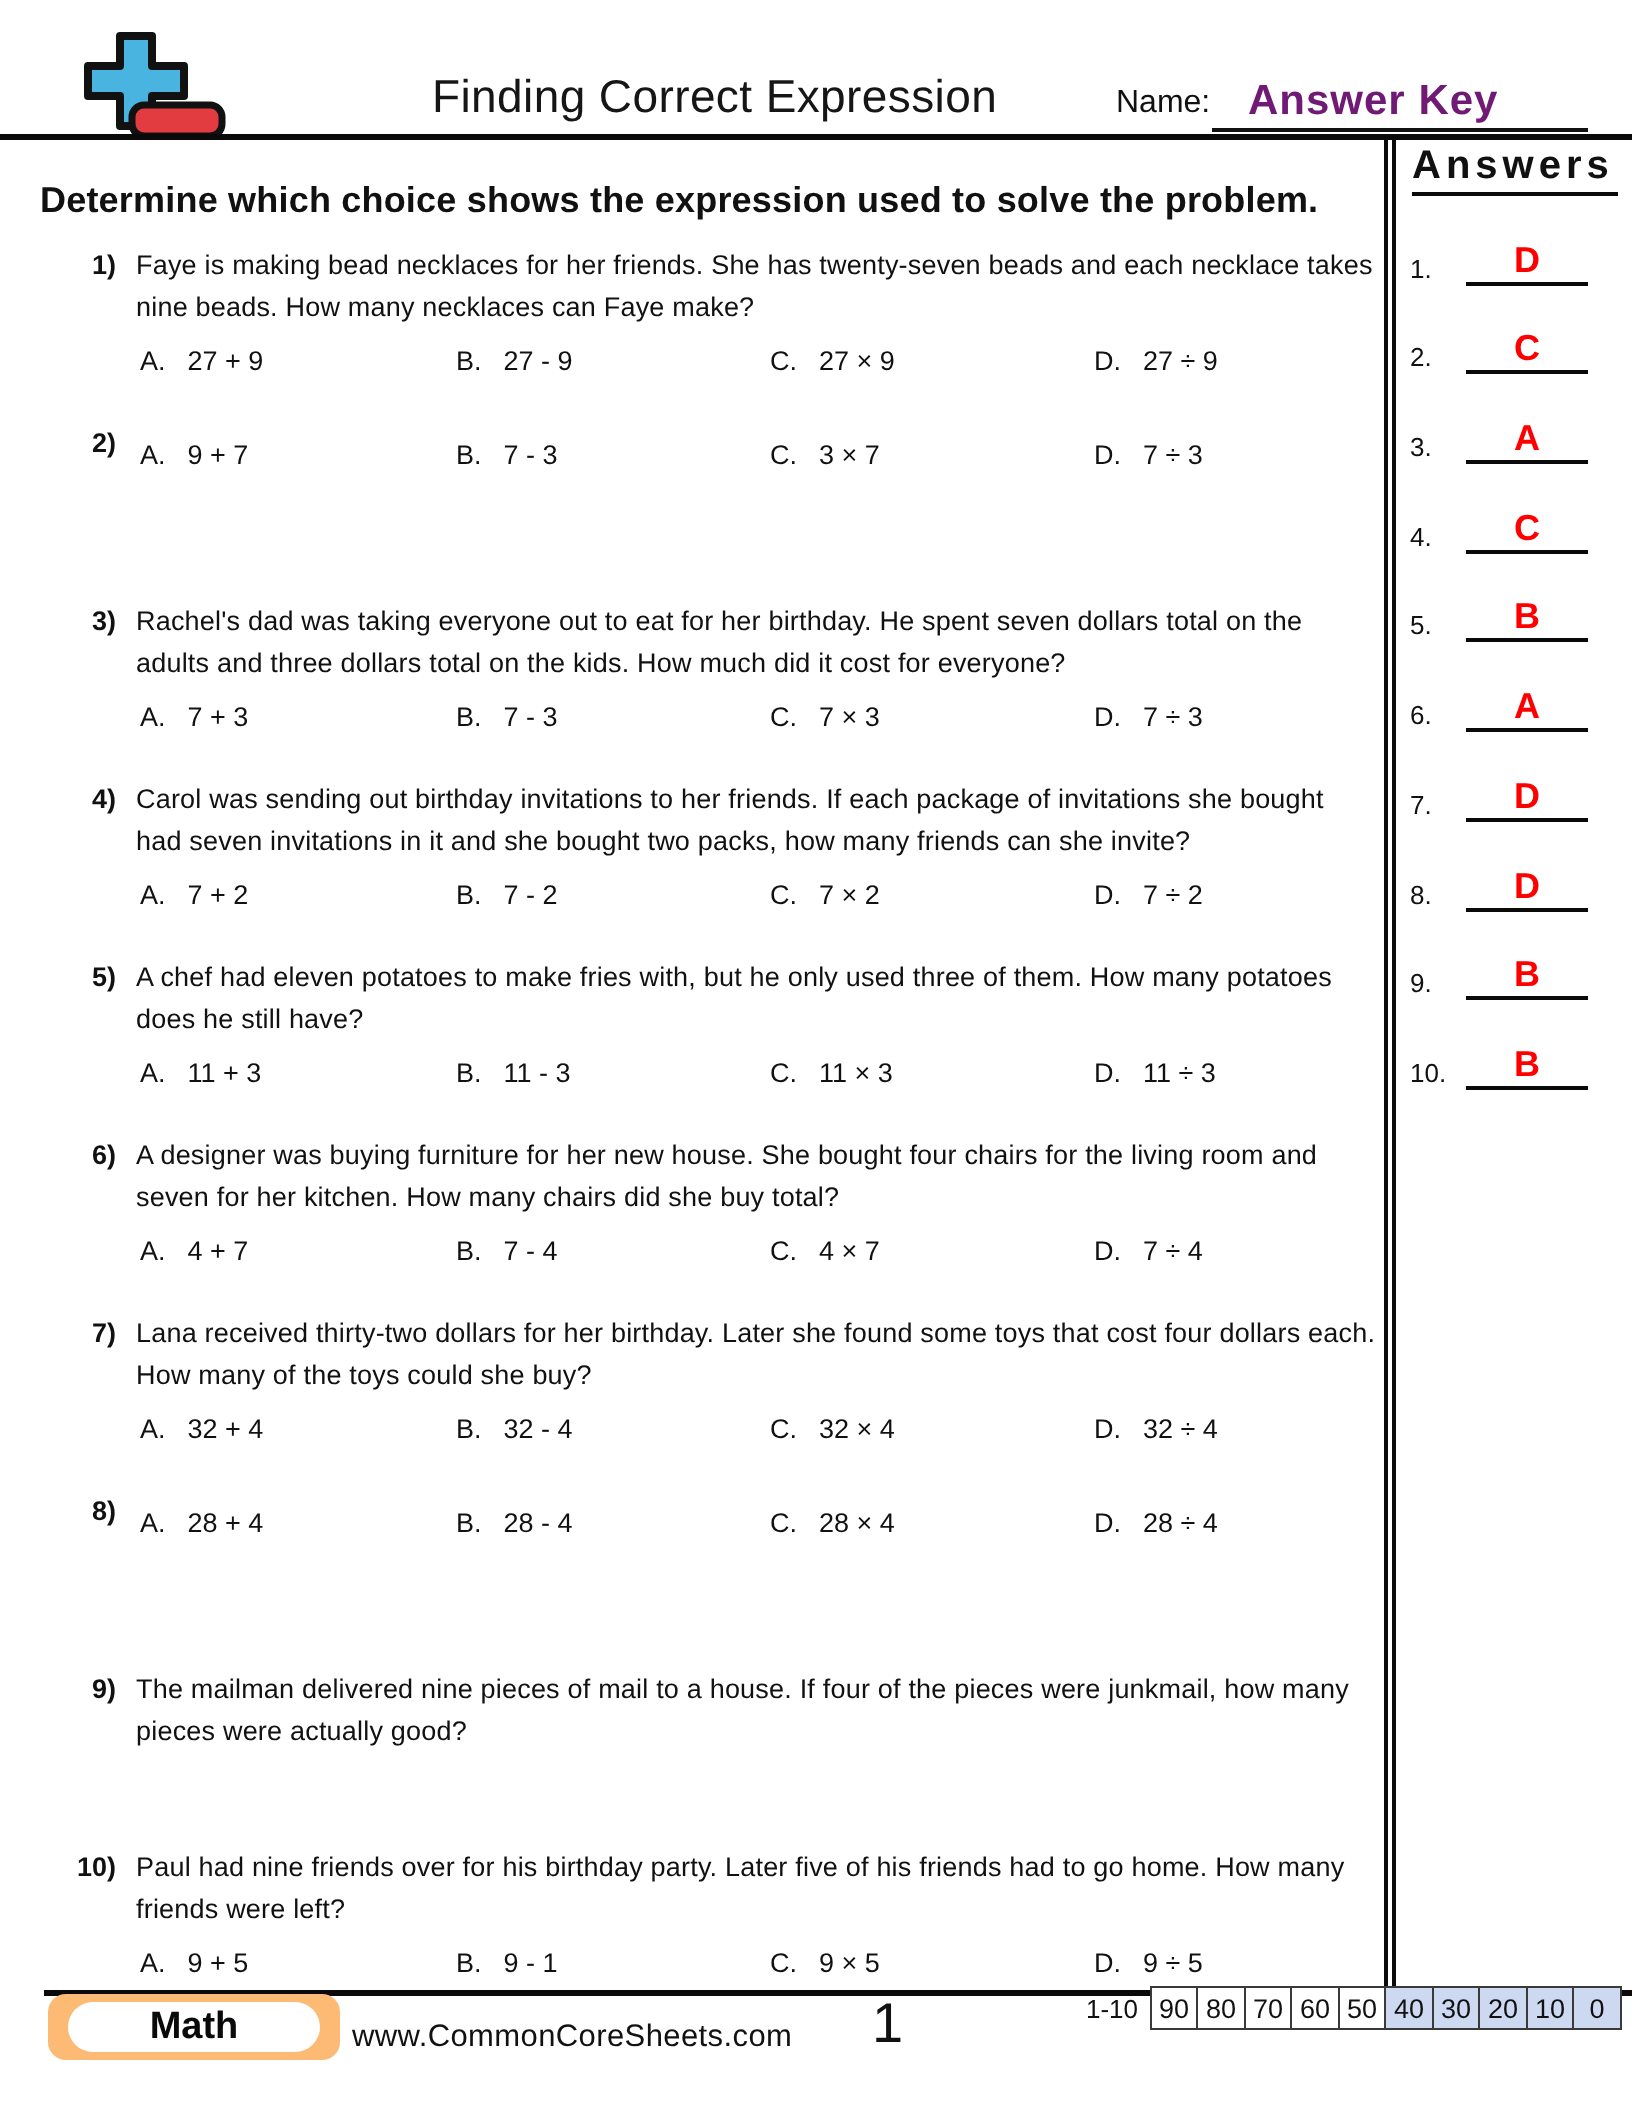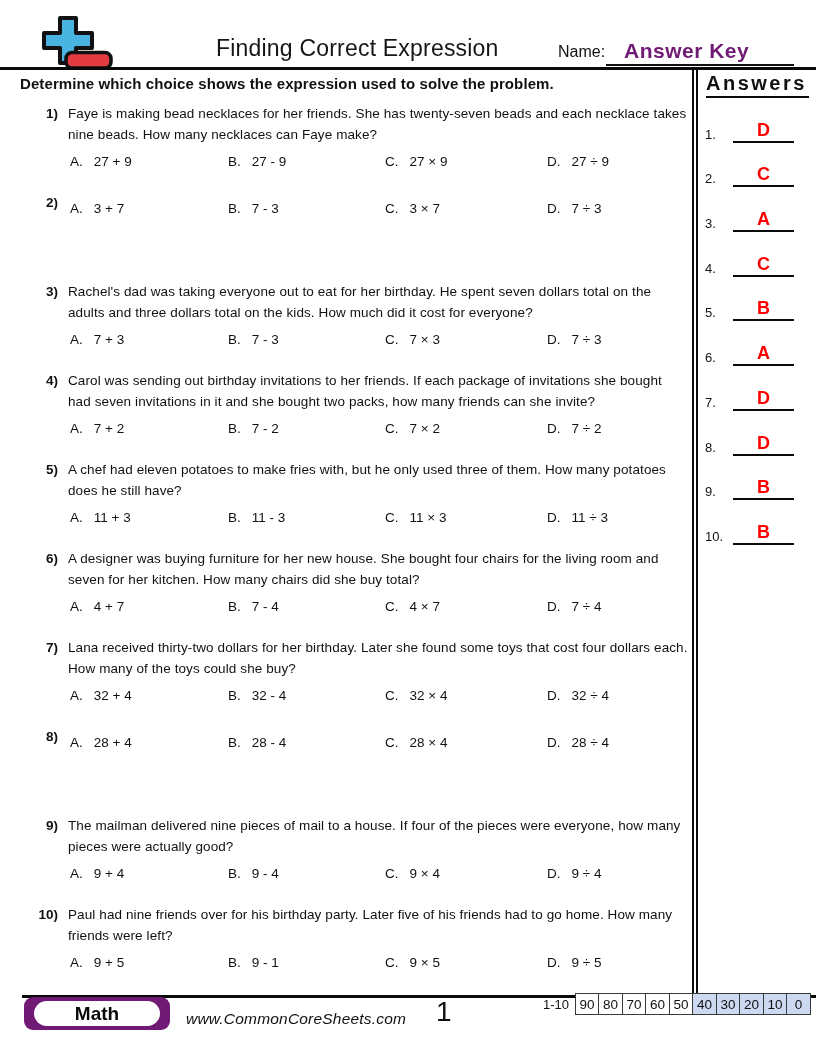--- a/index.html
+++ b/index.html
@@ -23,21 +23,21 @@
   .name-value {
     position: absolute; left: 624px; bottom: 4px;
     font-size: 21px; font-weight: bold; letter-spacing: 0.5px;
   }
   .name-line { position: absolute; left: 606px; bottom: 1px; width: 188px; height: 2px; background:#111; }
   .header-rule { position: absolute; left: 0; bottom: -3px; width: 816px; height: 3px; background: #0a0a0a; }
 
   
   .content { position: absolute; left: 0; top: 70px; width: 816px; height: 925px; display: flex; }
   .main-col { width: 692px; padding-left: 20px; padding-right: 4px; }
-  .instruction { font-size: 15px; font-weight: bold; padding-top: 5px; letter-spacing: 0.1px; }
+  .instruction { font-size: 18px; font-weight: bold; padding-top: 20px; letter-spacing: 0.1px; }
   .questions { margin-top: 11px; }
   .question { height: 89px; display: flex; }
   .q-num { width: 38px; flex: 0 0 38px; text-align: right; font-weight: bold; font-size: 13.5px; line-height: 21px; padding-right: 0; }
   .q-body { flex: 1; padding-left: 10px; }
   .q-text { font-size: 13.5px; line-height: 21px; letter-spacing: 0.1px; }
   .choices { display: grid; grid-template-columns: 158px 157px 162px auto; margin-top: 6px; padding-left: 2px; }
   .choice { font-size: 13.5px; line-height: 21px; white-space: nowrap; }
   .choice .letter { display: inline-block; margin-right: 11px; }
 
   .answers-col {
@@ -54,28 +54,28 @@
     width: 61px; text-align: center; border-bottom: 2px solid #0a0a0a;
     font-size: 18px; font-weight: bold; line-height: 20px; padding-bottom: 1px;
     margin-left: 2px;
   }
 
   
   .footer { position: absolute; left: 0; top: 995px; width: 816px; height: 61px; }
   .footer-rule { position: absolute; left: 22px; top: 0; width: 794px; height: 2.5px; background: #0a0a0a; }
   .subject-badge {
     position: absolute; left: 24px; top: 2px; width: 146px; height: 33px;
-    background: #701a75; border-radius: 9px; display: flex; align-items: center; justify-content: center;
+    background: #fdba74; border-radius: 9px; display: flex; align-items: center; justify-content: center;
   }
   .subject-badge .pill {
     width: 126px; height: 25px; background: #fff; border-radius: 13px;
     display: flex; align-items: center; justify-content: center;
     font-size: 19px; font-weight: bold; color: #0a0a0a;
   }
-  .website { position: absolute; left: 186px; top: 15px; font-size: 15.5px; letter-spacing: 0.2px; font-style: italic; }
+  .website { position: absolute; left: 176px; top: 15px; font-size: 15.5px; letter-spacing: 0.2px; }
   .page-number { position: absolute; left: 436px; top: 1px; font-size: 28px; }
   .score-strip { position: absolute; right: 5px; top: -2px; display: flex; align-items: center; }
   .score-range { font-size: 13px; margin-right: 7px; }
   .score-cell {
     width: 25px; height: 22px; border: 1.5px solid #3a3a3a; margin-left: -1.5px;
     display: flex; align-items: center; justify-content: center;
     font-size: 13.5px; background: #fff;
   }
   .score-cell.hl { background: #ccd9f1; }
 </style>
@@ -110,21 +110,21 @@
         <div class="choice"><span class="letter">C.</span><span>27 × 9</span></div>
         <div class="choice"><span class="letter">D.</span><span>27 ÷ 9</span></div>
       </div>
     </div>
   </div>
 
   <div class="question">
     <div class="q-num">2)</div>
     <div class="q-body">
       <div class="choices">
-        <div class="choice"><span class="letter">A.</span><span>3 + 7</span></div>
+        <div class="choice"><span class="letter">A.</span><span>9 + 7</span></div>
         <div class="choice"><span class="letter">B.</span><span>7 - 3</span></div>
         <div class="choice"><span class="letter">C.</span><span>3 × 7</span></div>
         <div class="choice"><span class="letter">D.</span><span>7 ÷ 3</span></div>
       </div>
     </div>
   </div>
 
   <div class="question">
     <div class="q-num">3)</div>
     <div class="q-body">
@@ -198,27 +198,21 @@
         <div class="choice"><span class="letter">B.</span><span>28 - 4</span></div>
         <div class="choice"><span class="letter">C.</span><span>28 × 4</span></div>
         <div class="choice"><span class="letter">D.</span><span>28 ÷ 4</span></div>
       </div>
     </div>
   </div>
 
   <div class="question">
     <div class="q-num">9)</div>
     <div class="q-body">
-      <div class="q-text">The mailman delivered nine pieces of mail to a house. If four of the pieces were everyone, how many pieces were actually good?</div>
-      <div class="choices">
-        <div class="choice"><span class="letter">A.</span><span>9 + 4</span></div>
-        <div class="choice"><span class="letter">B.</span><span>9 - 4</span></div>
-        <div class="choice"><span class="letter">C.</span><span>9 × 4</span></div>
-        <div class="choice"><span class="letter">D.</span><span>9 ÷ 4</span></div>
-      </div>
+      <div class="q-text">The mailman delivered nine pieces of mail to a house. If four of the pieces were junkmail, how many pieces were actually good?</div>
     </div>
   </div>
 
   <div class="question">
     <div class="q-num">10)</div>
     <div class="q-body">
       <div class="q-text">Paul had nine friends over for his birthday party. Later five of his friends had to go home. How many friends were left?</div>
       <div class="choices">
         <div class="choice"><span class="letter">A.</span><span>9 + 5</span></div>
         <div class="choice"><span class="letter">B.</span><span>9 - 1</span></div>

